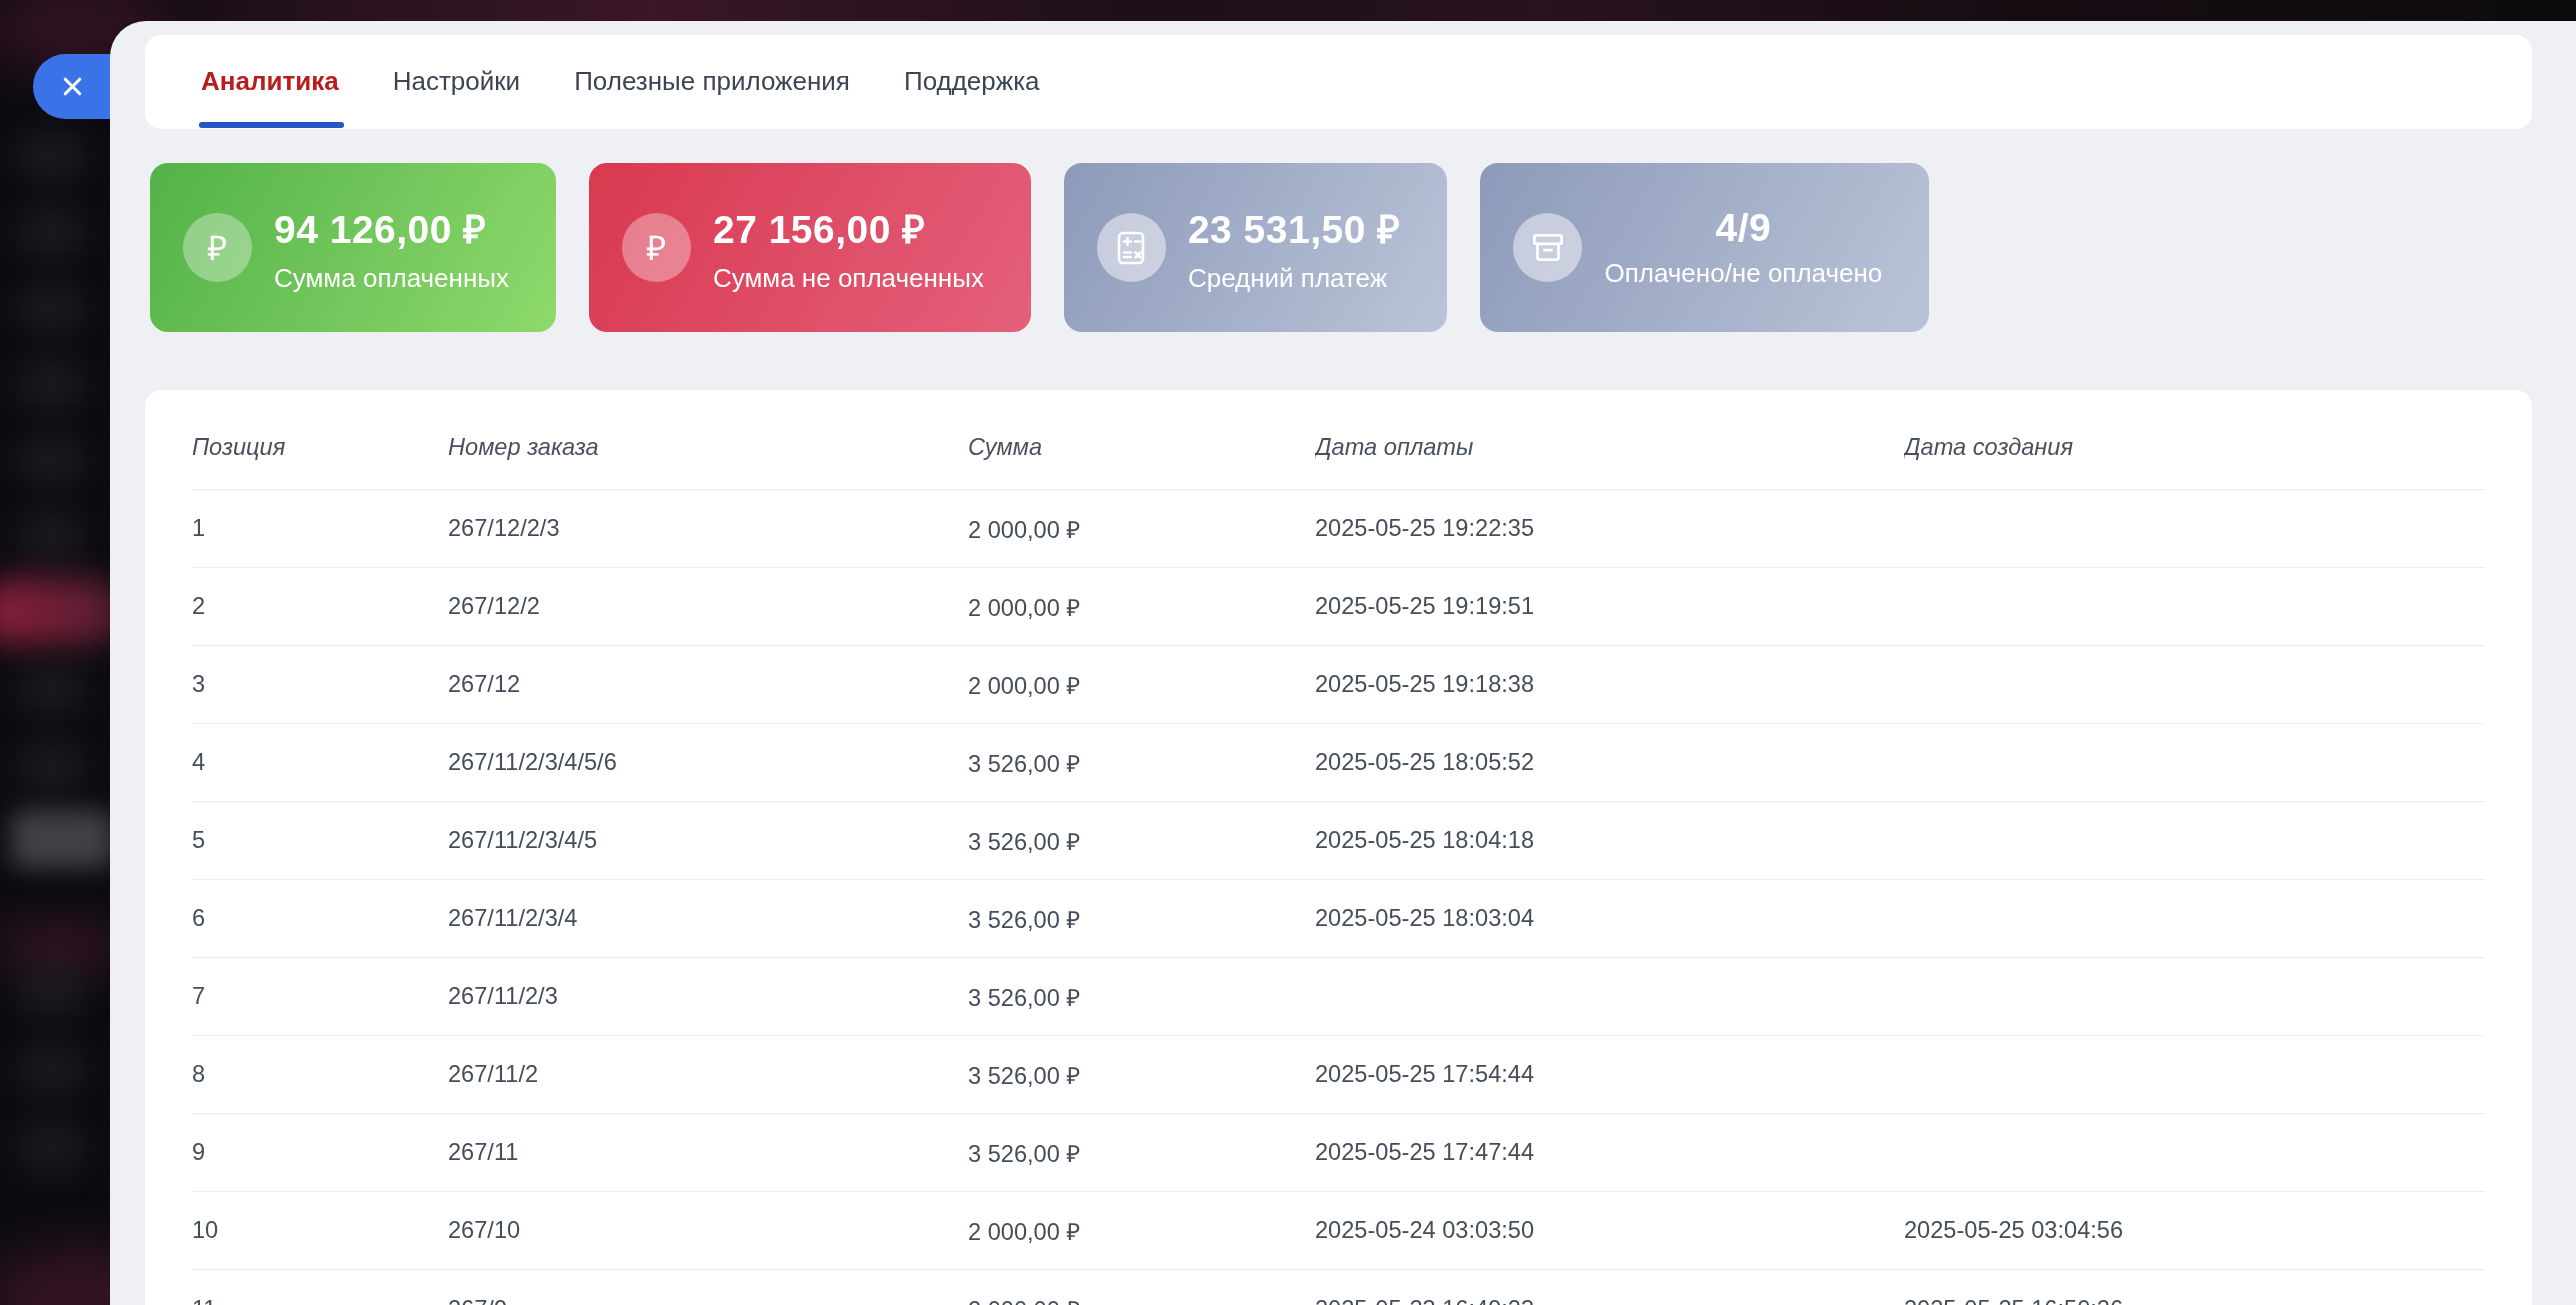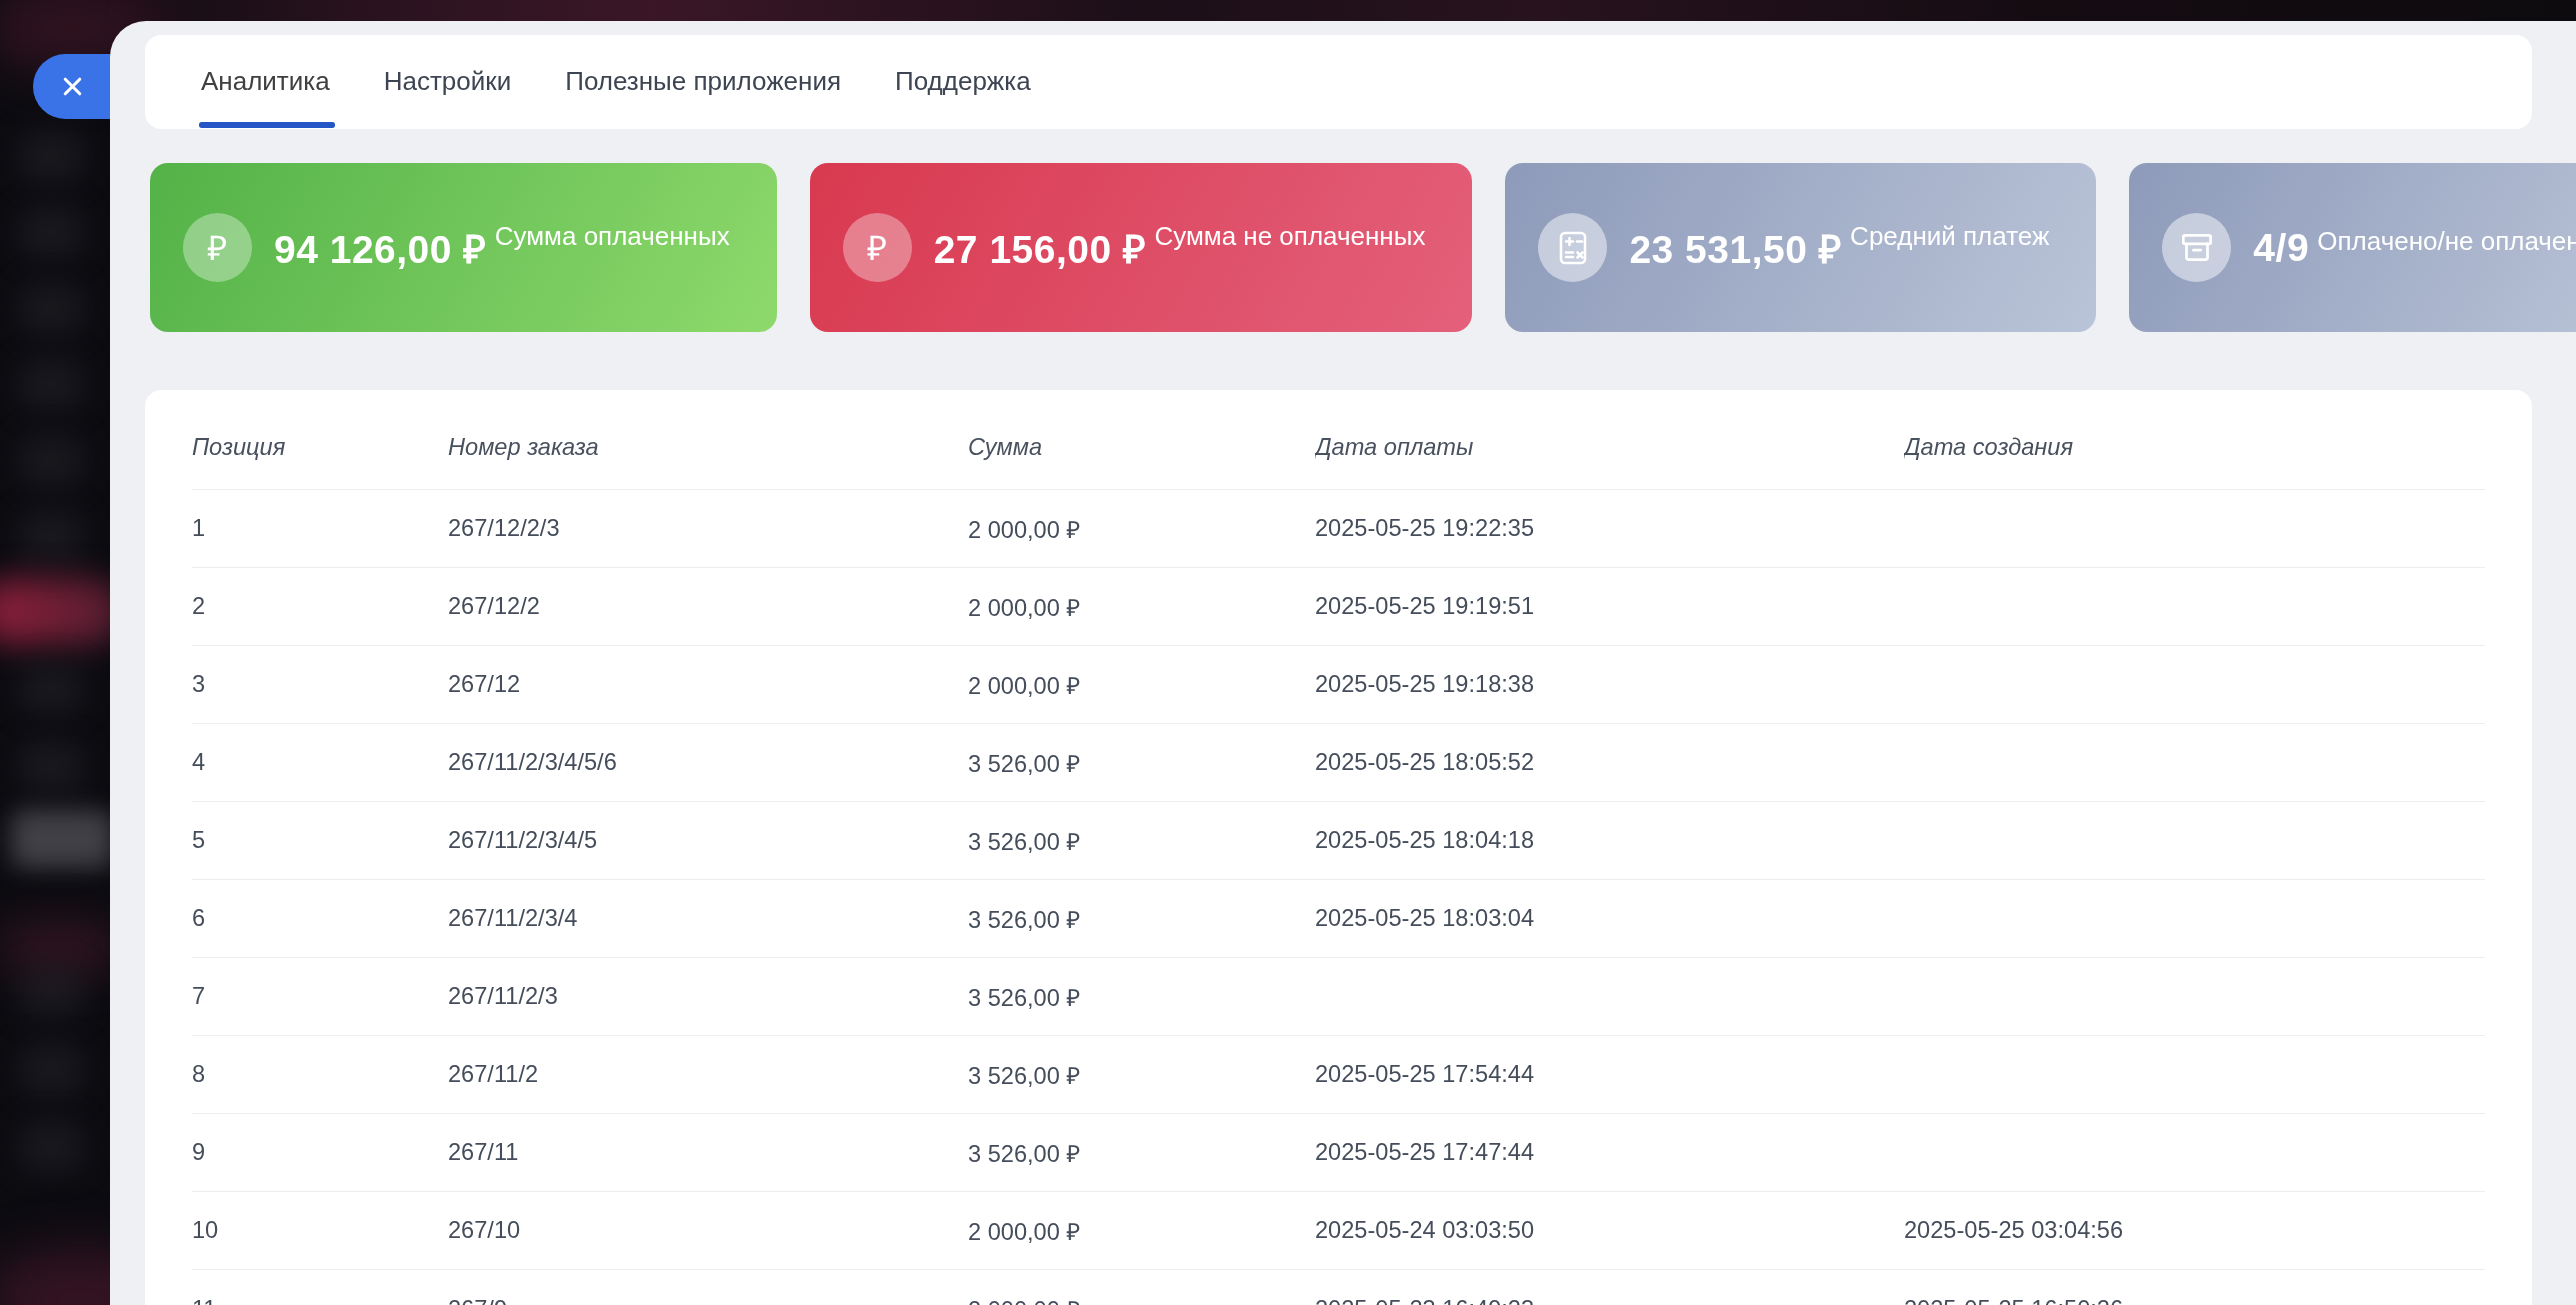--- a/index.html
+++ b/index.html
@@ -42,38 +42,38 @@
   
   .tabbar {
     position:absolute; left:35px; top:13.6px; width:2387px; height:94px;
     background:#ffffff; border-radius:16.3px;
     display:flex; align-items:center; gap:54px; padding-left:56px;
   }
   .tab {
     position:relative; height:100%; display:flex; align-items:center;
     font-size:26px; font-weight:500; color:#3d4452; cursor:pointer; white-space:nowrap;
   }
-  .tab.active { color:#404040; font-weight:400; }
+  .tab.active { color:#b91c1c; font-weight:700; }
   .tab.active .underline {
     position:absolute; left:-1.8px; right:-5.4px; bottom:0.9px; height:5.4px;
     border-radius:2.7px; background:#2457c5;
   }
 
   
   .cards { position:absolute; left:40px; top:142px; display:flex; gap:33px; }
   .card {
     height:169px; border-radius:18px; display:flex; align-items:center;
     padding:0 47px 0 33px; color:#fff;
   }
   .card .circle {
     width:69px; height:69px; border-radius:50%; background:rgba(255,255,255,.34);
     display:flex; align-items:center; justify-content:center; flex:none;
   }
   .card:nth-child(3) .circle, .card:nth-child(4) .circle { background:rgba(255,255,255,.48); }
-  .card .txt { margin-left:22px; display:flex; flex-direction:row; gap:8.2px; }
+  .card .txt { margin-left:22px; display:flex; flex-direction:column; gap:8.2px; }
   .card .value { font-size:39px; font-weight:700; letter-spacing:0.5px; white-space:nowrap; }
   .card .label { font-size:26px; font-weight:400; white-space:nowrap; }
   .ruble-glyph { font-size:34px; font-weight:500; color:#fff; line-height:1; }
 
   
   .table-card {
     position:absolute; left:35px; top:369px; width:2387px; height:943px;
     background:#ffffff; border-radius:16.3px; padding:0 47px;
   }
   .t-row {

